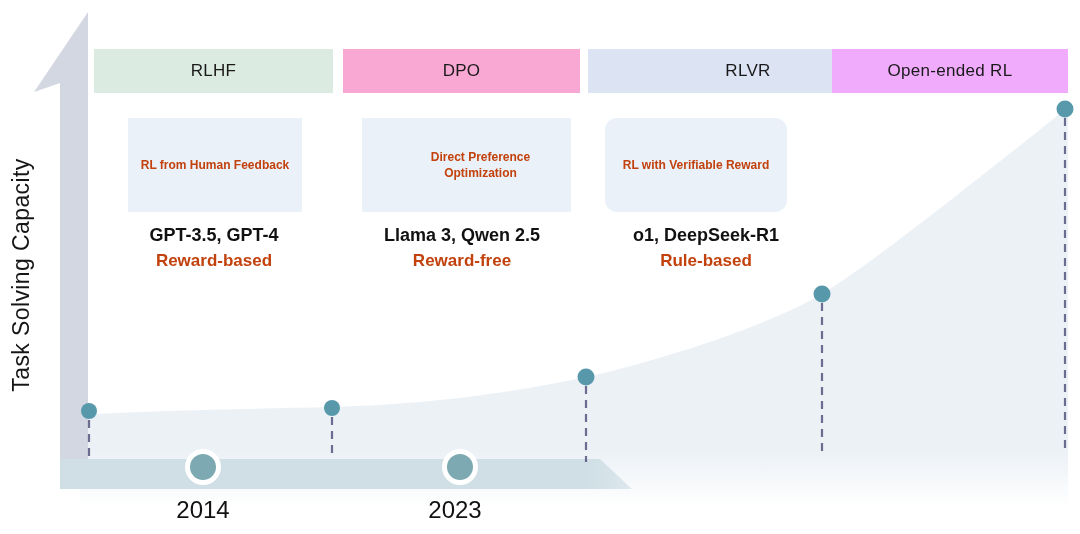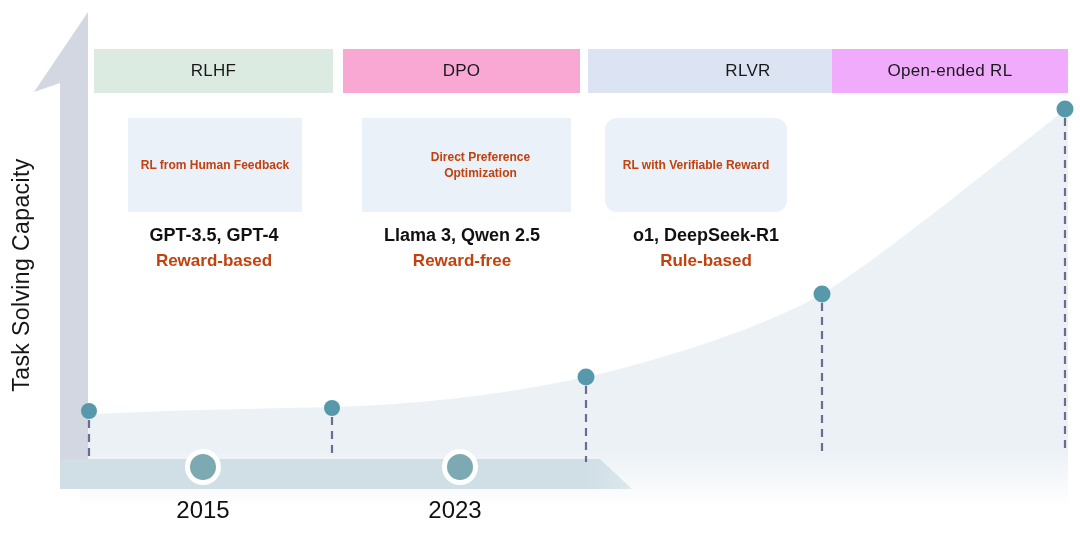--- a/index.html
+++ b/index.html
@@ -130,16 +130,16 @@
   </div>
   <div class="models models-dpo">
     <div>Llama 3, Qwen 2.5</div>
     <div class="reward">Reward-free</div>
   </div>
   <div class="models models-rlvr">
     <div>o1, DeepSeek-R1</div>
     <div class="reward">Rule-based</div>
   </div>
 
-  <div class="year year-2022">2015</div>
+  <div class="year year-2022">2014</div>
   <div class="year year-2023">2023</div>
 
 </div>
 
 </body></html>

